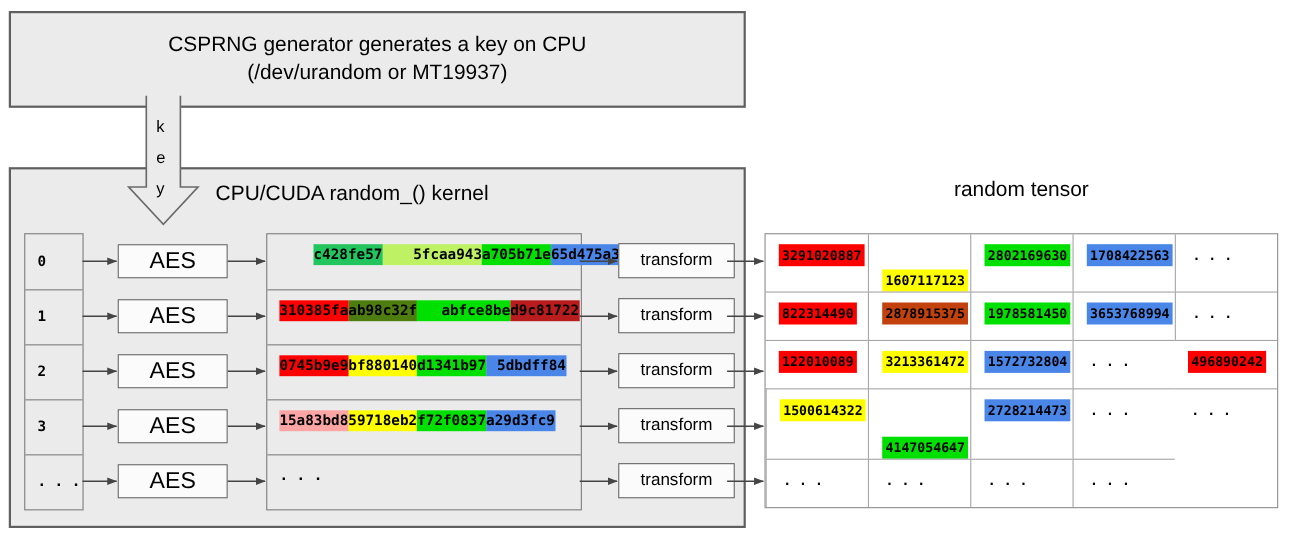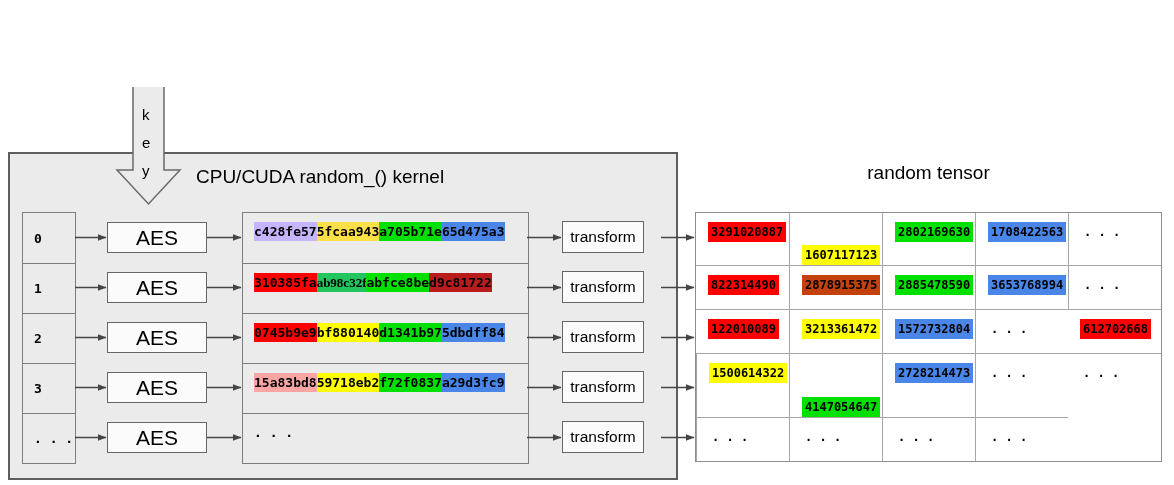--- a/index.html
+++ b/index.html
@@ -22,21 +22,21 @@
           border:1px solid #7d7d7d;z-index:2;}
   .idx-cell{height:50px;box-sizing:border-box;border-top:1px solid #7d7d7d;
           display:flex;align-items:center;padding-left:11px;
           font-family:"DejaVu Sans Mono",monospace;font-weight:bold;font-size:13px;}
   .idx-cell:first-child{border-top:none;}
 
   
   .aes-box{position:absolute;left:107px;width:100px;height:31px;background:#fbfbfb;
           border:1.5px solid #666;box-sizing:border-box;display:flex;align-items:center;
           justify-content:center;font-size:21px;z-index:2;}
-  .tf-box{position:absolute;left:562px;width:82px;height:32px;background:#fbfbfb;
+  .tf-box{position:absolute;left:562px;width:106px;height:32px;background:#fbfbfb;
           border:1.5px solid #666;box-sizing:border-box;display:flex;align-items:center;
           justify-content:center;font-size:15.5px;z-index:2;}
 
   
   .hex-table{position:absolute;left:242px;top:212px;width:285px;background:#ebebeb;
           border:1px solid #7d7d7d;z-index:2;}
   .hex-row{height:50px;box-sizing:border-box;border-top:1px solid #7d7d7d;
           padding:9px 0 0 11px;white-space:nowrap;
           font-family:"DejaVu Sans Mono",monospace;font-weight:bold;font-size:13px;}
   .hex-row:first-child{border-top:none;}
@@ -57,72 +57,76 @@
   
   .arrows{position:absolute;left:0;top:0;width:1174px;height:485px;z-index:5;
           pointer-events:none;}
   .key-letter{font-family:"Liberation Sans",sans-serif;font-size:15px;fill:#000;}
 </style>
 </head>
 <body>
 
 <div class="page">
 
+  <div class="topbox">
+    <div>CSPRNG generator generates a key on CPU</div>
+    <div>(/dev/urandom or MT19937)</div>
+  </div>
 
   <div class="kernelbox"></div>
   <div class="kernel-title">CPU/CUDA random_() kernel</div>
   <div class="tensor-title">random tensor</div>
 
   <div class="idx-table">
     <div class="idx-cell">0</div>
     <div class="idx-cell">1</div>
     <div class="idx-cell">2</div>
     <div class="idx-cell">3</div>
     <div class="idx-cell">. . .</div>
   </div>
 
   <div class="aes-box" style="top:222px">AES</div>
   <div class="aes-box" style="top:272px">AES</div>
   <div class="aes-box" style="top:322px">AES</div>
   <div class="aes-box" style="top:372px">AES</div>
   <div class="aes-box" style="top:422px">AES</div>
 
   <div class="hex-table">
-    <div class="hex-row"><span class="chip" style="background-color: #c4b5fd;">c428fe57</span><span class="chip" style="background-color: #fde047;">5fcaa943</span><span class="chip" style="background-color: rgb(0, 224, 0); text-align: right;">a705b71e</span><span class="chip" style="background-color: rgb(74, 134, 232);">65d475a3</span></div>
-    <div class="hex-row"><span class="chip" style="background-color: rgb(255, 0, 0);">310385fa</span><span class="chip" style="background-color: #22c55e; font-family: Liberation Serif, serif;">ab98c32f</span><span class="chip" style="background-color: rgb(0, 224, 0);">abfce8be</span><span class="chip" style="background-color: #b91c1c;">d9c81722</span></div>
-    <div class="hex-row"><span class="chip" style="background-color: rgb(255, 0, 0);">0745b9e9</span><span class="chip" style="background-color: rgb(255, 255, 0);">bf880140</span><span class="chip" style="background-color: rgb(0, 224, 0);">d1341b97</span><span class="chip" style="background-color: rgb(74, 134, 232);">5dbdff84</span></div>
+    <div class="hex-row"><span class="chip" style="background-color: #22c55e; margin-left: 31px;">c428fe57</span><span class="chip" style="background-color: #bef264; padding-left: 28px;">5fcaa943</span><span class="chip" style="background-color: rgb(0, 224, 0); text-align: right;">a705b71e</span><span class="chip" style="background-color: rgb(74, 134, 232);">65d475a3</span></div>
+    <div class="hex-row"><span class="chip" style="background-color: rgb(255, 0, 0);">310385fa</span><span class="chip" style="background-color: #4d7c0f;">ab98c32f</span><span class="chip" style="background-color: rgb(0, 224, 0); padding-left: 22px;">abfce8be</span><span class="chip" style="background-color: #b91c1c;">d9c81722</span></div>
+    <div class="hex-row"><span class="chip" style="background-color: rgb(255, 0, 0);">0745b9e9</span><span class="chip" style="background-color: rgb(255, 255, 0);">bf880140</span><span class="chip" style="background-color: rgb(0, 224, 0);">d1341b97</span><span class="chip" style="background-color: rgb(74, 134, 232); padding-left: 10px;">5dbdff84</span></div>
     <div class="hex-row"><span class="chip" style="background-color: #fca5a5;">15a83bd8</span><span class="chip" style="background-color: rgb(255, 255, 0);">59718eb2</span><span class="chip" style="background-color: rgb(0, 224, 0);">f72f0837</span><span class="chip" style="background-color: rgb(74, 134, 232);">a29d3fc9</span></div>
     <div class="hex-row"><span class="chip">. . .</span></div>
   </div>
 
   <div class="tf-box" style="top:221px">transform</div>
   <div class="tf-box" style="top:271px">transform</div>
   <div class="tf-box" style="top:321px">transform</div>
   <div class="tf-box" style="top:371px">transform</div>
   <div class="tf-box" style="top:421px">transform</div>
 
   <div class="tensor-table">
     <div class="tensor-cell row0 col0"><span class="tchip" style="background-color: rgb(255, 0, 0);">3291020887</span></div>
     <div class="tensor-cell row0"><span class="tchip" style="background-color: rgb(255, 255, 0); margin-top: 23px;">1607117123</span></div>
     <div class="tensor-cell row0"><span class="tchip" style="background-color: rgb(0, 224, 0);">2802169630</span></div>
     <div class="tensor-cell row0"><span class="tchip" style="background-color: rgb(74, 134, 232);">1708422563</span></div>
     <div class="tensor-cell row0"><span class="tchip">. . .</span></div>
 
     <div class="tensor-cell col0"><span class="tchip" style="background-color: rgb(255, 0, 0);">822314490</span></div>
     <div class="tensor-cell"><span class="tchip" style="background-color: #c2410c;">2878915375</span></div>
-    <div class="tensor-cell"><span class="tchip" style="background-color: rgb(0, 224, 0);">2885478590</span></div>
+    <div class="tensor-cell"><span class="tchip" style="background-color: rgb(0, 224, 0);">1978581450</span></div>
     <div class="tensor-cell"><span class="tchip" style="background-color: rgb(74, 134, 232);">3653768994</span></div>
     <div class="tensor-cell"><span class="tchip">. . .</span></div>
 
     <div class="tensor-cell col0"><span class="tchip" style="background-color: rgb(255, 0, 0);">122010089</span></div>
     <div class="tensor-cell"><span class="tchip" style="background-color: rgb(255, 255, 0);">3213361472</span></div>
     <div class="tensor-cell"><span class="tchip" style="background-color: rgb(74, 134, 232);">1572732804</span></div>
     <div class="tensor-cell"><span class="tchip">. . .</span></div>
 
-    <div class="tensor-cell col0"><span class="tchip" style="background-color: rgb(255, 0, 0);">612702668</span></div>
+    <div class="tensor-cell col0"><span class="tchip" style="background-color: rgb(255, 0, 0);">496890242</span></div>
     <div class="tensor-cell"><span class="tchip" style="background-color: rgb(255, 255, 0);">1500614322</span></div>
     <div class="tensor-cell"><span class="tchip" style="background-color: rgb(0, 224, 0); margin-top: 34px;">4147054647</span></div>
     <div class="tensor-cell"><span class="tchip" style="background-color: rgb(74, 134, 232);">2728214473</span></div>
     <div class="tensor-cell"><span class="tchip">. . .</span></div>
 
     <div class="tensor-cell col0"><span class="tchip">. . .</span></div>
     <div class="tensor-cell"><span class="tchip">. . .</span></div>
     <div class="tensor-cell"><span class="tchip">. . .</span></div>
     <div class="tensor-cell"><span class="tchip">. . .</span></div>
     <div class="tensor-cell"><span class="tchip">. . .</span></div>

